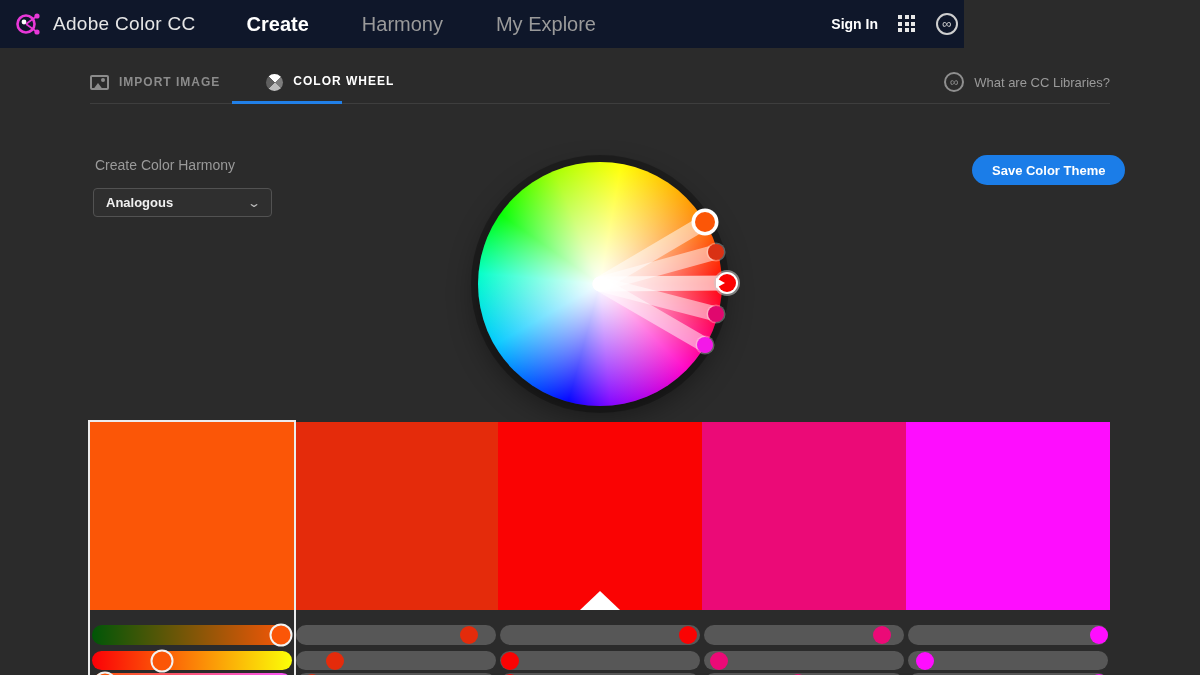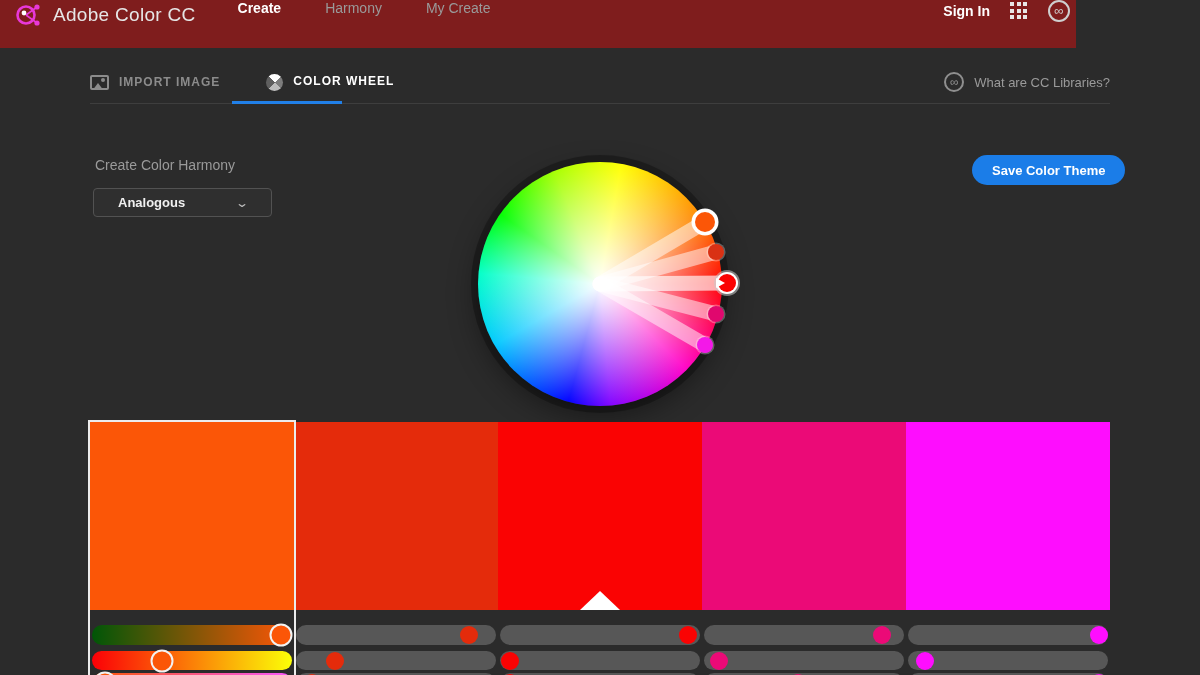--- a/index.html
+++ b/index.html
@@ -1,25 +1,25 @@
 <!DOCTYPE html>
 <html><head>
 <meta charset="utf-8">
 <style>
   * { margin:0; padding:0; box-sizing:border-box; }
   html,body { width:1200px; height:675px; overflow:hidden; background:#2b2b2b;
               font-family:"Liberation Sans", sans-serif; }
 
   
-  .topbar { position:absolute; left:0; top:0; width:1076px; height:48px;
-            background:#7f1d1d; display:flex; align-items:flex-start; }
+  .topbar { position:absolute; left:0; top:0; width:964px; height:48px;
+            background:#0f172a; display:flex; align-items:center; }
   .logo-wrap { display:flex; align-items:center; gap:10px; padding-left:13px; cursor:pointer; }
   .app-title { color:#e6e6e6; font-size:19px; letter-spacing:.3px; }
   .topnav { display:flex; align-items:center; margin-left:42px; gap:44px; }
-  .topnav .nav-item { font-size:14px; color:#9a9a9a; cursor:pointer; }
+  .topnav .nav-item { font-size:20px; color:#9a9a9a; cursor:pointer;margin-left:9px; }
   .topnav .nav-item.active { color:#ffffff; font-weight:bold; }
   .topbar-right { margin-left:auto; display:flex; align-items:center; gap:20px; padding-right:6px; }
   .signin { color:#ffffff; font-weight:bold; font-size:14px; cursor:pointer; }
   .grid-icon { width:18px; height:18px; display:grid; grid-template-columns:repeat(3,4px);
                grid-template-rows:repeat(3,4px); gap:2.5px; cursor:pointer; }
   .grid-icon span { background:#e8e8e8; width:4px; height:4px; }
   .cc-ring { width:22px; height:22px; border:2px solid #cfcfcf; border-radius:50%;
              color:#cfcfcf; font-size:13px; line-height:18px; text-align:center; cursor:pointer; }
   .cc-ring.dim { border-color:#8f8f8f; color:#8f8f8f; width:20px; height:20px; line-height:16px; font-size:12px; }
 
@@ -40,21 +40,21 @@
         transform:rotate(-45deg); }
   .tab-underline { position:absolute; left:90px; top:103px; width:1020px; height:1px; background:#3e3e3e; }
   .tab-underline-active { position:absolute; left:232px; top:101px; width:110px; height:3px; }
   .cclib { position:absolute; right:90px; top:60px; height:44px; display:flex; align-items:center;
            gap:10px; color:#9a9a9a; font-size:13px; cursor:pointer; }
 
   
   .harmony-label { position:absolute; left:95px; top:157px; font-size:14px; color:#9a9a9a; }
   .dropdown { position:absolute; left:93px; top:188px; width:179px; height:29px;
               border:1px solid #525252; border-radius:4px; background:#2f2f2f;
-              display:flex; align-items:center; padding:0 24px; cursor:pointer; }
+              display:flex; align-items:center; padding:0 12px; cursor:pointer; }
   .dropdown .val { color:#f0f0f0; font-size:13px; font-weight:bold; }
   .dropdown .chev { margin-left:auto; color:#bdbdbd; font-size:12px; transform:scaleX(1.4); }
   .save-btn { position:absolute; left:972px; top:155px; height:30px; padding:0 20px;
               border:none; border-radius:15px; color:#fff; font-weight:bold; font-size:13px;
               font-family:"Liberation Sans",sans-serif; cursor:pointer; }
 
   
   .wheel { position:absolute; left:478px; top:162px; width:244px; height:244px; border-radius:50%;
      background:
        radial-gradient(circle at 50% 50%, #ffffff 0%, rgba(255,255,255,.85) 12%, rgba(255,255,255,0) 72%),
@@ -93,21 +93,21 @@
       <line x1="13" y1="15" x2="24" y2="23" stroke="#e838d8" stroke-width="1.6"></line>
       <circle cx="24" cy="7" r="2.6" fill="#e838d8"></circle>
       <circle cx="24" cy="23" r="2.6" fill="#e838d8"></circle>
       <circle cx="11" cy="13" r="2.4" fill="#ffffff"></circle>
     </svg>
     <span class="app-title">Adobe Color CC</span>
   </div>
   <div class="topnav" id="topnav">
       <span class="nav-item active">Create</span>
       <span class="nav-item">Harmony</span>
-      <span class="nav-item">My Create</span>
+      <span class="nav-item">My Explore</span>
     </div>
   <div class="topbar-right">
     <span class="signin">Sign In</span>
     <div class="grid-icon">
       <span></span>
         <span></span>
         <span></span>
         <span></span>
         <span></span>
         <span></span>

